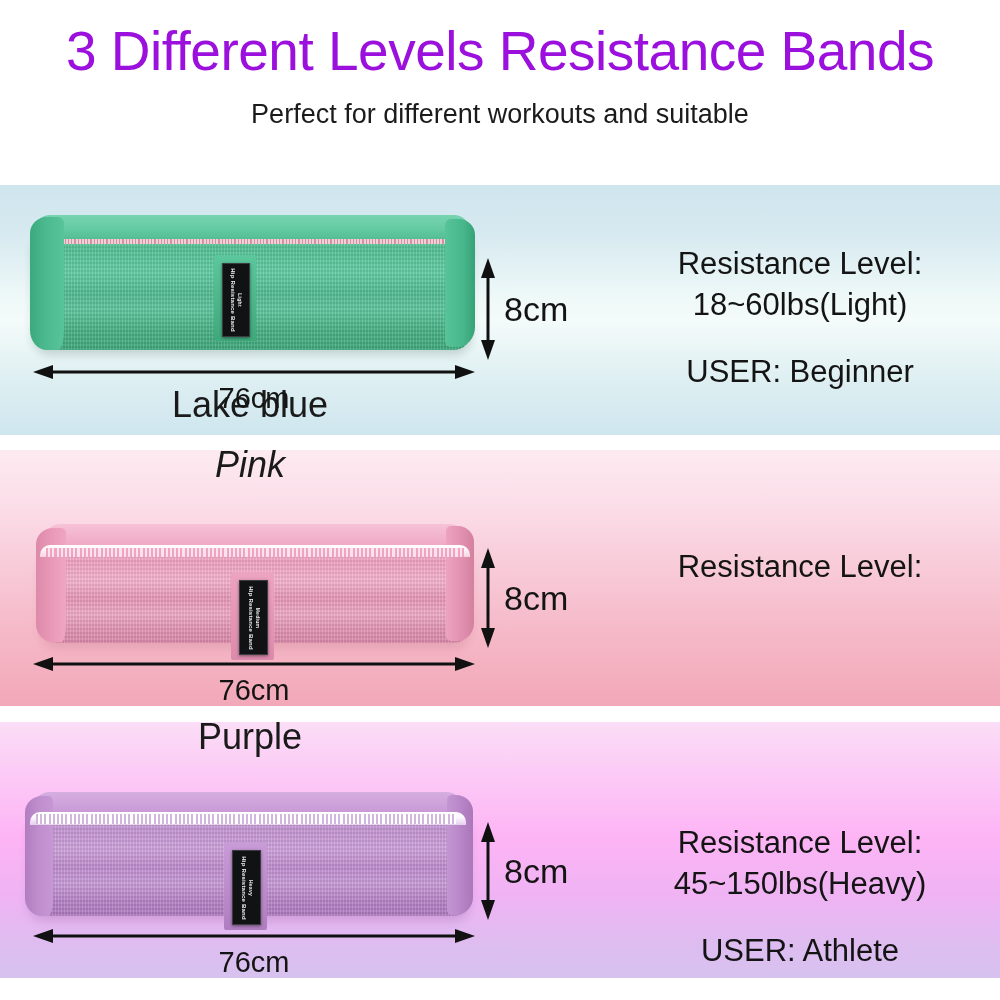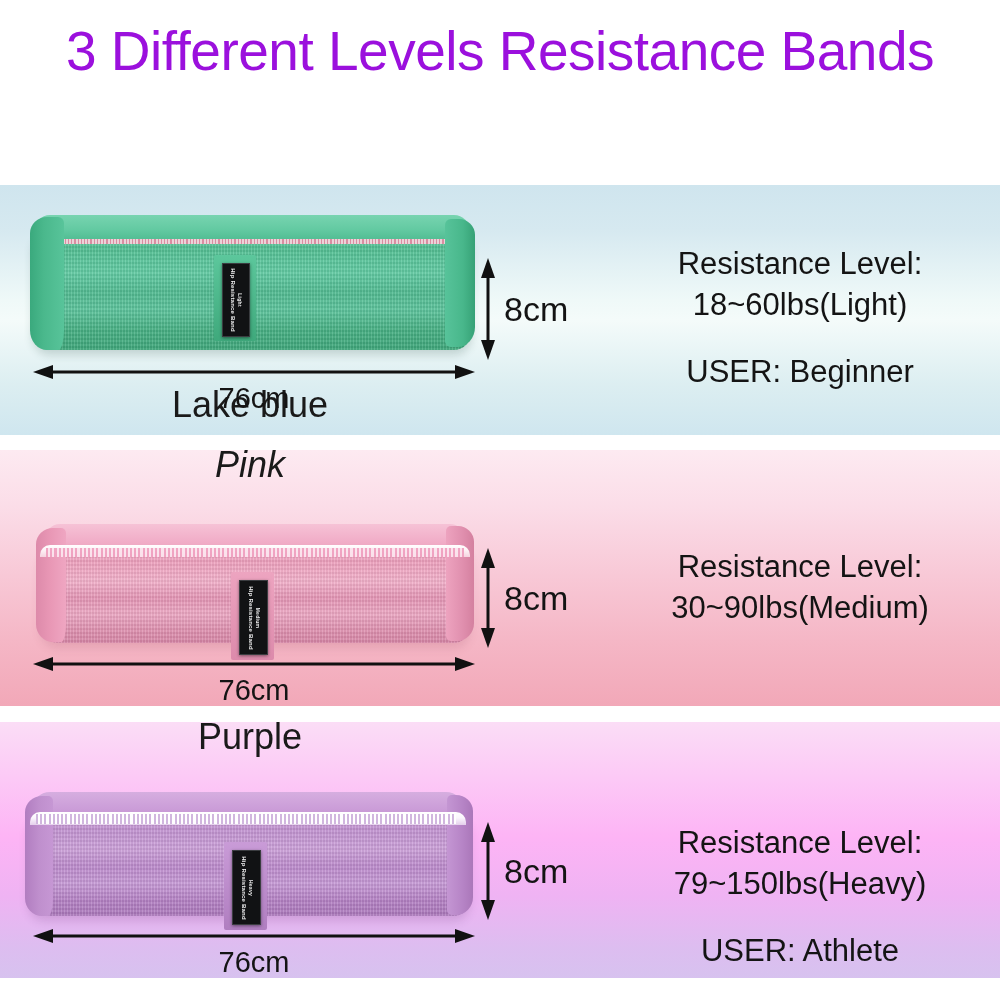--- a/index.html
+++ b/index.html
@@ -231,20 +231,21 @@
   #panel-2 .spec{top:100px;}
 </style>
 </head>
 <body>
 
 <div class="page">
 
   <div class="header">
     <div class="title">3 Different Levels Resistance Bands</div>
     <div class="subtitle">
+      <span>Perfect for different workouts and suitable</span>
     </div>
   </div>
 
   <div class="panel" id="panel-0">
 
     <div class="color-name">Lake blue</div>
 
     <div class="band-wrap">
       <div class="band band-green">
         <div class="rim"></div>
@@ -319,21 +320,20 @@
       <svg width="20" height="100" viewBox="0 0 20 100">
         <line x1="10" y1="8" x2="10" y2="92" stroke="#111" stroke-width="3"></line>
         <polygon points="10,0 3,20 17,20" fill="#111"></polygon>
         <polygon points="10,100 3,80 17,80" fill="#111"></polygon>
       </svg>
       <div class="lbl">8cm</div>
     </div>
 
     <div class="spec">
       <div class="line">Resistance Level:</div>
-      <div class="line">30~90lbs(Medium)</div>
     </div>
   </div>
 
   <div class="panel" id="panel-2">
 
     <div class="color-name">Purple</div>
 
     <div class="band-wrap">
       <div class="band band-purple">
         <div class="rim"></div>
@@ -364,18 +364,18 @@
       <svg width="20" height="98" viewBox="0 0 20 98">
         <line x1="10" y1="8" x2="10" y2="90" stroke="#111" stroke-width="3"></line>
         <polygon points="10,0 3,20 17,20" fill="#111"></polygon>
         <polygon points="10,98 3,78 17,78" fill="#111"></polygon>
       </svg>
       <div class="lbl">8cm</div>
     </div>
 
     <div class="spec">
       <div class="line">Resistance Level:</div>
-      <div class="line">79~150lbs(Heavy)</div>
+      <div class="line">45~150lbs(Heavy)</div>
       <div class="user">USER: Athlete</div>
     </div>
   </div>
 
 </div>
 
 </body></html>

